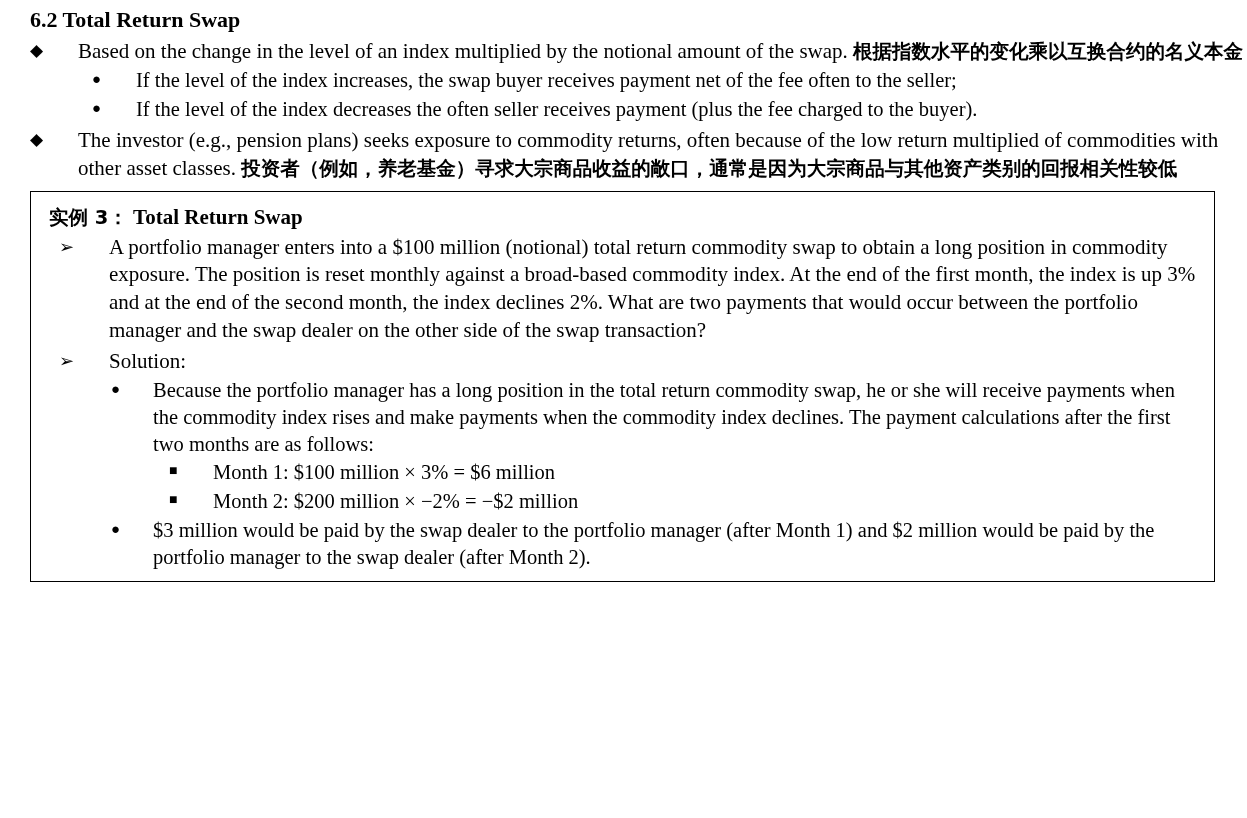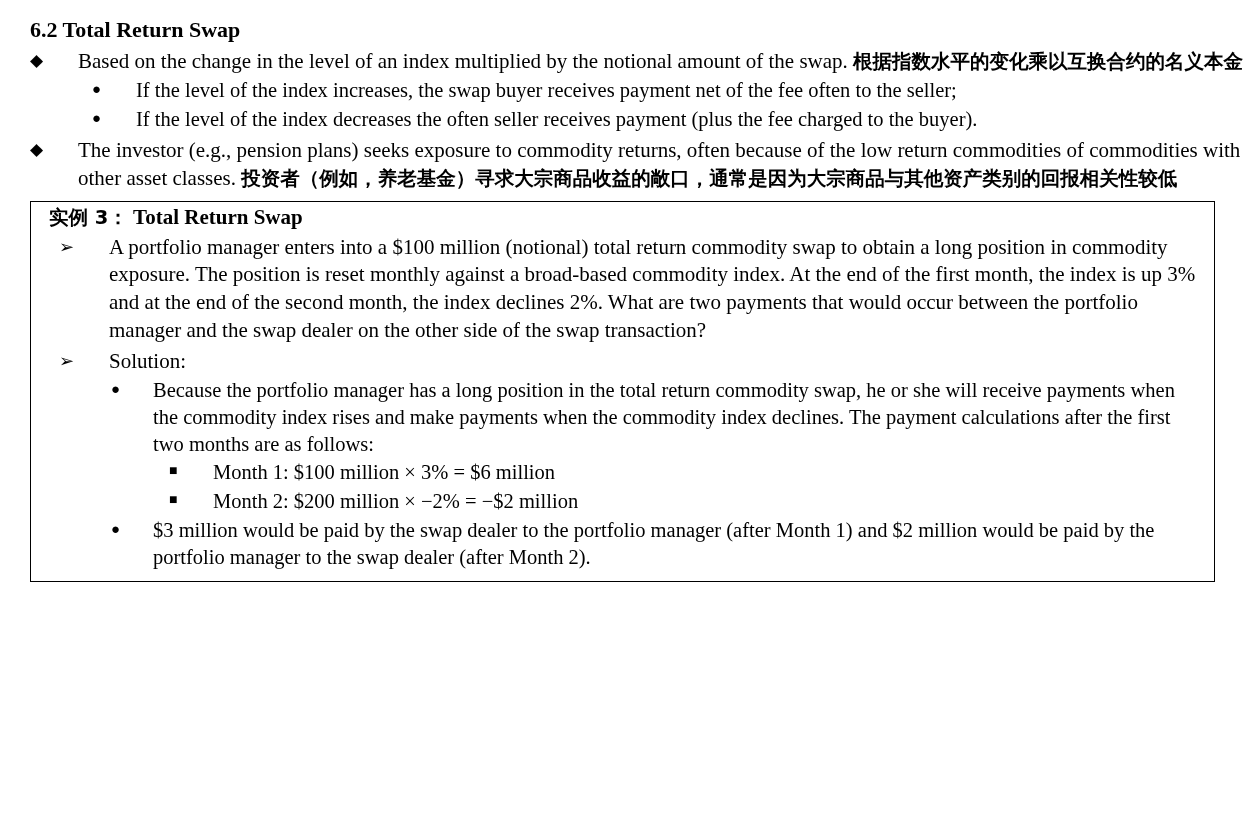--- a/index.html
+++ b/index.html
@@ -17,21 +17,21 @@
   .page {
     position: relative;
     width: 1247px;
     height: 818px;
     padding: 0;
     box-sizing: border-box;
   }
   .section-heading {
     font-size: 22px;
     font-weight: bold;
-    margin: 16px 0 2px 30px;
+    margin: 6px 0 2px 30px;
     line-height: 1.25;
   }
   
   .row {
     display: flex;
     align-items: flex-start;
     line-height: 1.32;
   }
   .marker {
     flex: 0 0 auto;
@@ -59,21 +59,21 @@
   }
   .lvl2 > .marker {
     width: 44px;
     font-size: 15px;
     line-height: 1.6;
   }
   
   .example-box {
     margin: 8px 32px 0 30px;
     border: 1.6px solid #000;
-    padding: 0 10px 10px 10px;
+    padding: 10px 10px 10px 10px;
     box-sizing: border-box;
   }
   .box-title {
     font-size: 21px;
     font-weight: bold;
     margin: 2px 0 2px 8px;
   }
   
   .lvlA {
     margin-left: 18px;
@@ -126,21 +126,21 @@
     <span class="body-text"><span>If the level of the index </span><b>increases</b><span>, the swap buyer receives payment net of the fee often to the seller;</span></span>
   </div>
 
   <div class="row lvl2">
     <span class="marker">●</span>
     <span class="body-text"><span>If the level of the index </span><b>decreases</b><span> the often seller receives payment (plus the fee charged to the buyer).</span></span>
   </div>
 
   <div class="row lvl1">
     <span class="marker">◆</span>
-    <span class="body-text"><span>The investor (e.g., pension plans) seeks exposure to commodity returns, often because of the </span><b>low return commodities</b><span> of commodities with other asset classes.</span> <span class="cjk">投资者（例如，养老基金）寻求大宗商品收益的敞口，通常是因为大宗商品与其他资产类别的回报相关性较低</span></span>
+    <span class="body-text"><span>The investor (e.g., pension plans) seeks exposure to commodity returns, often because of the </span><b>low return multiplied</b><span> of commodities with other asset classes.</span> <span class="cjk">投资者（例如，养老基金）寻求大宗商品收益的敞口，通常是因为大宗商品与其他资产类别的回报相关性较低</span></span>
   </div>
 
   <div class="example-box">
 
     <div class="box-title"><span class="cjk" style="font-weight:bold">实例 3：</span> <span>Total Return Swap</span></div>
 
     <div class="row lvlA">
       <span class="marker">➢</span>
       <span class="body-text"><span>A portfolio manager enters into a $100 million (notional) </span><span class="u">total return commodity swap</span><span> to obtain a </span><b>long position</b><span> in commodity exposure. The position is reset monthly against a broad-based commodity index. At the end of the first month, the index is up 3% and at the end of the second month, the index declines 2%. What are two payments that would occur between the portfolio manager and the swap dealer on the other side of the swap transaction?</span></span>
     </div>

